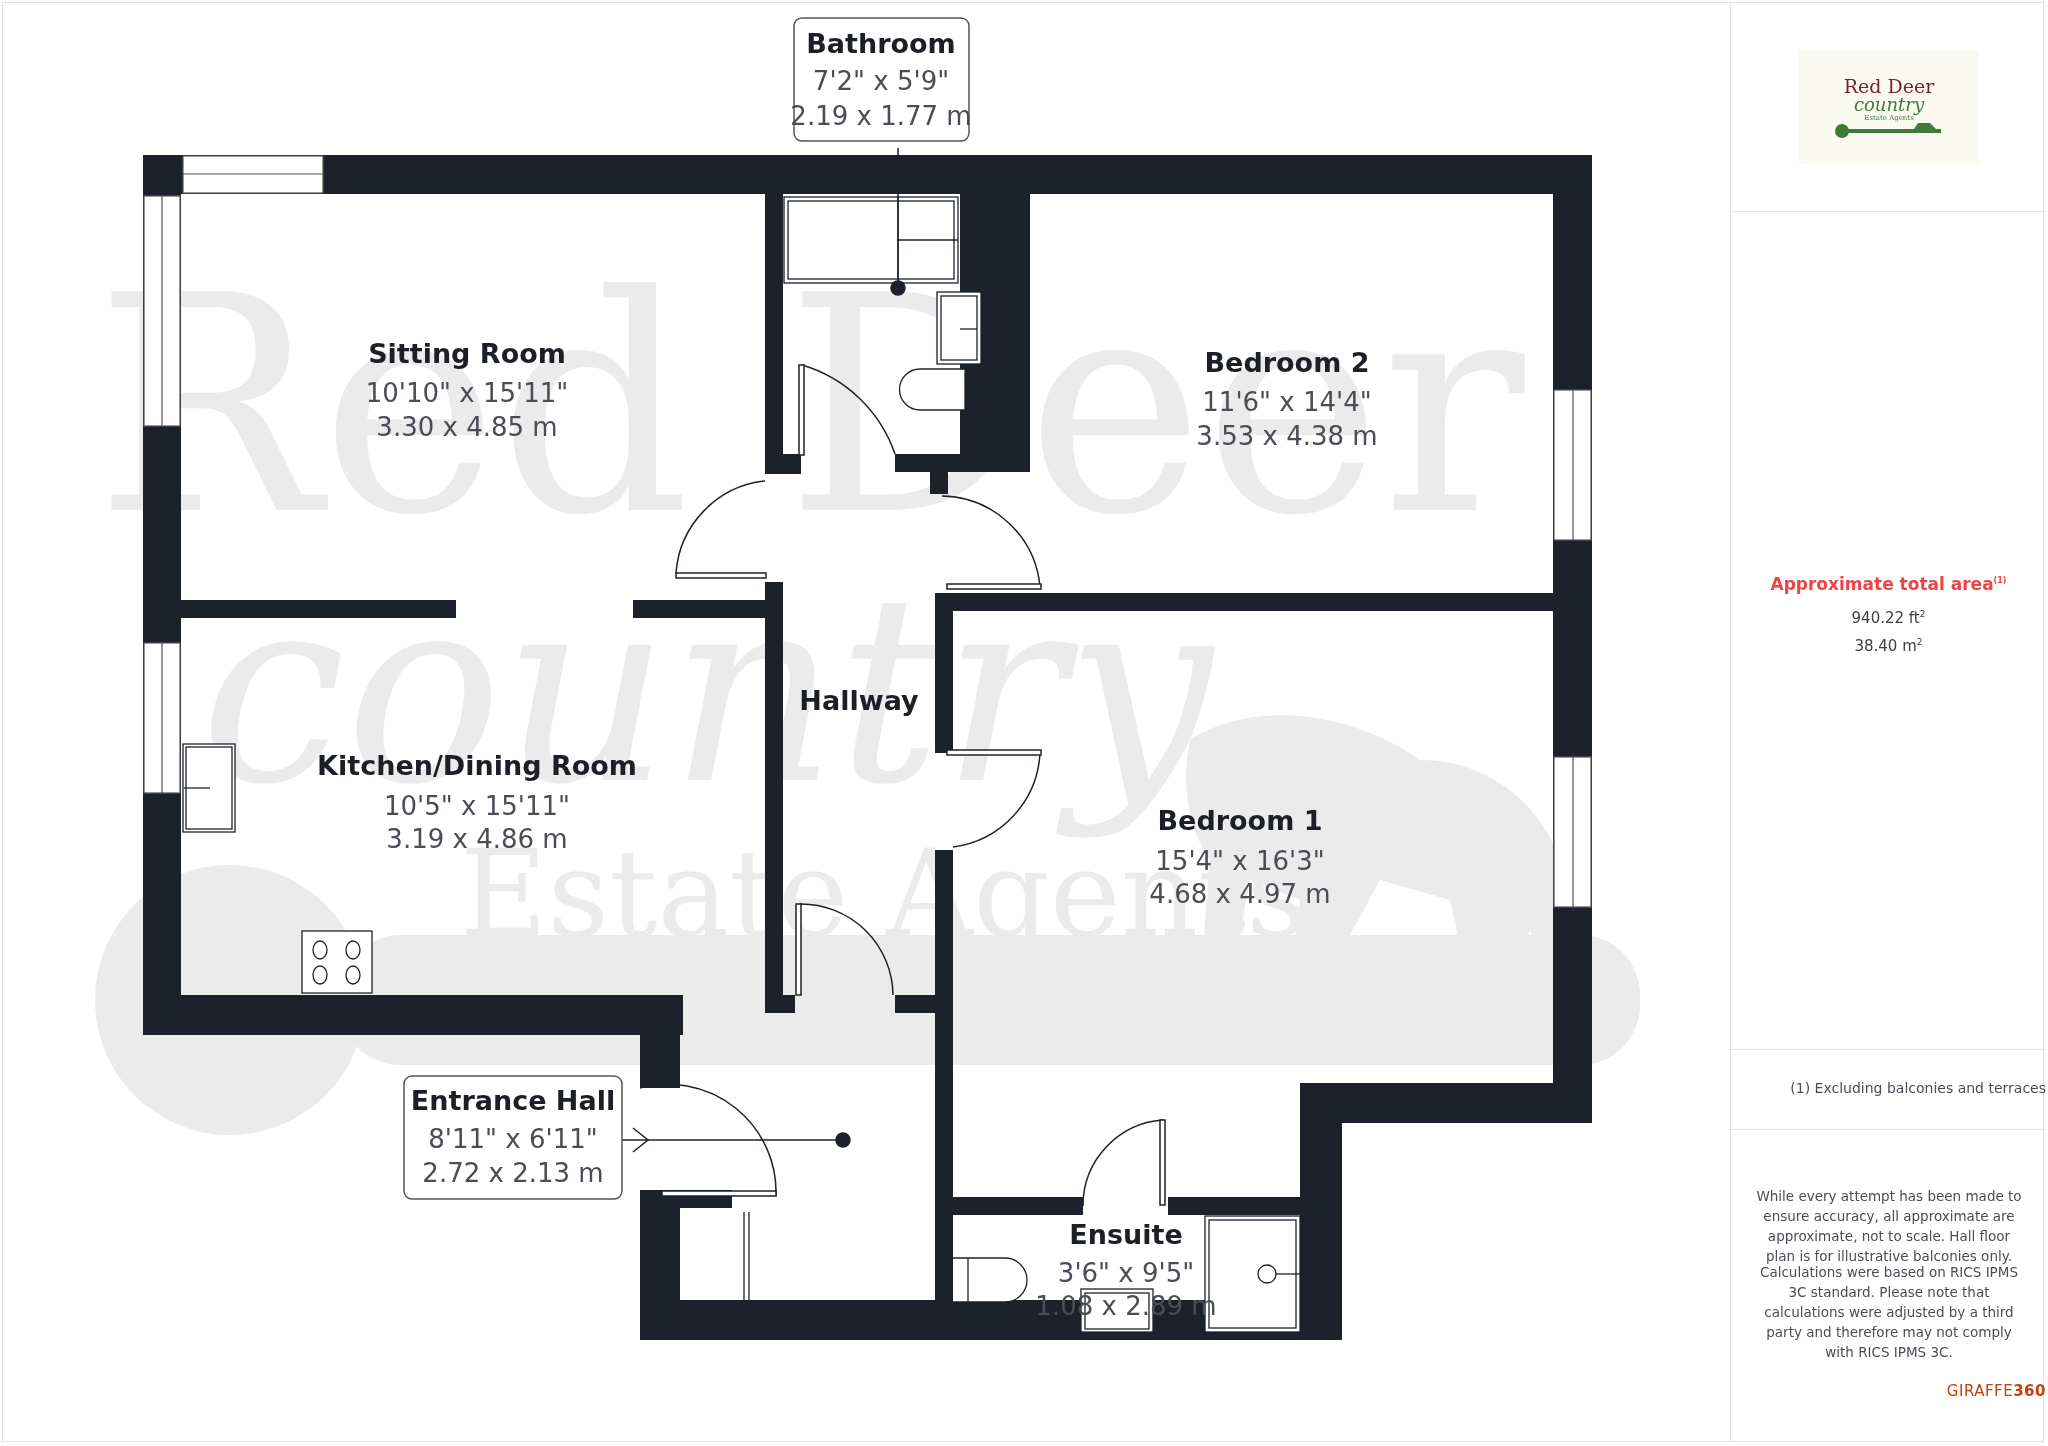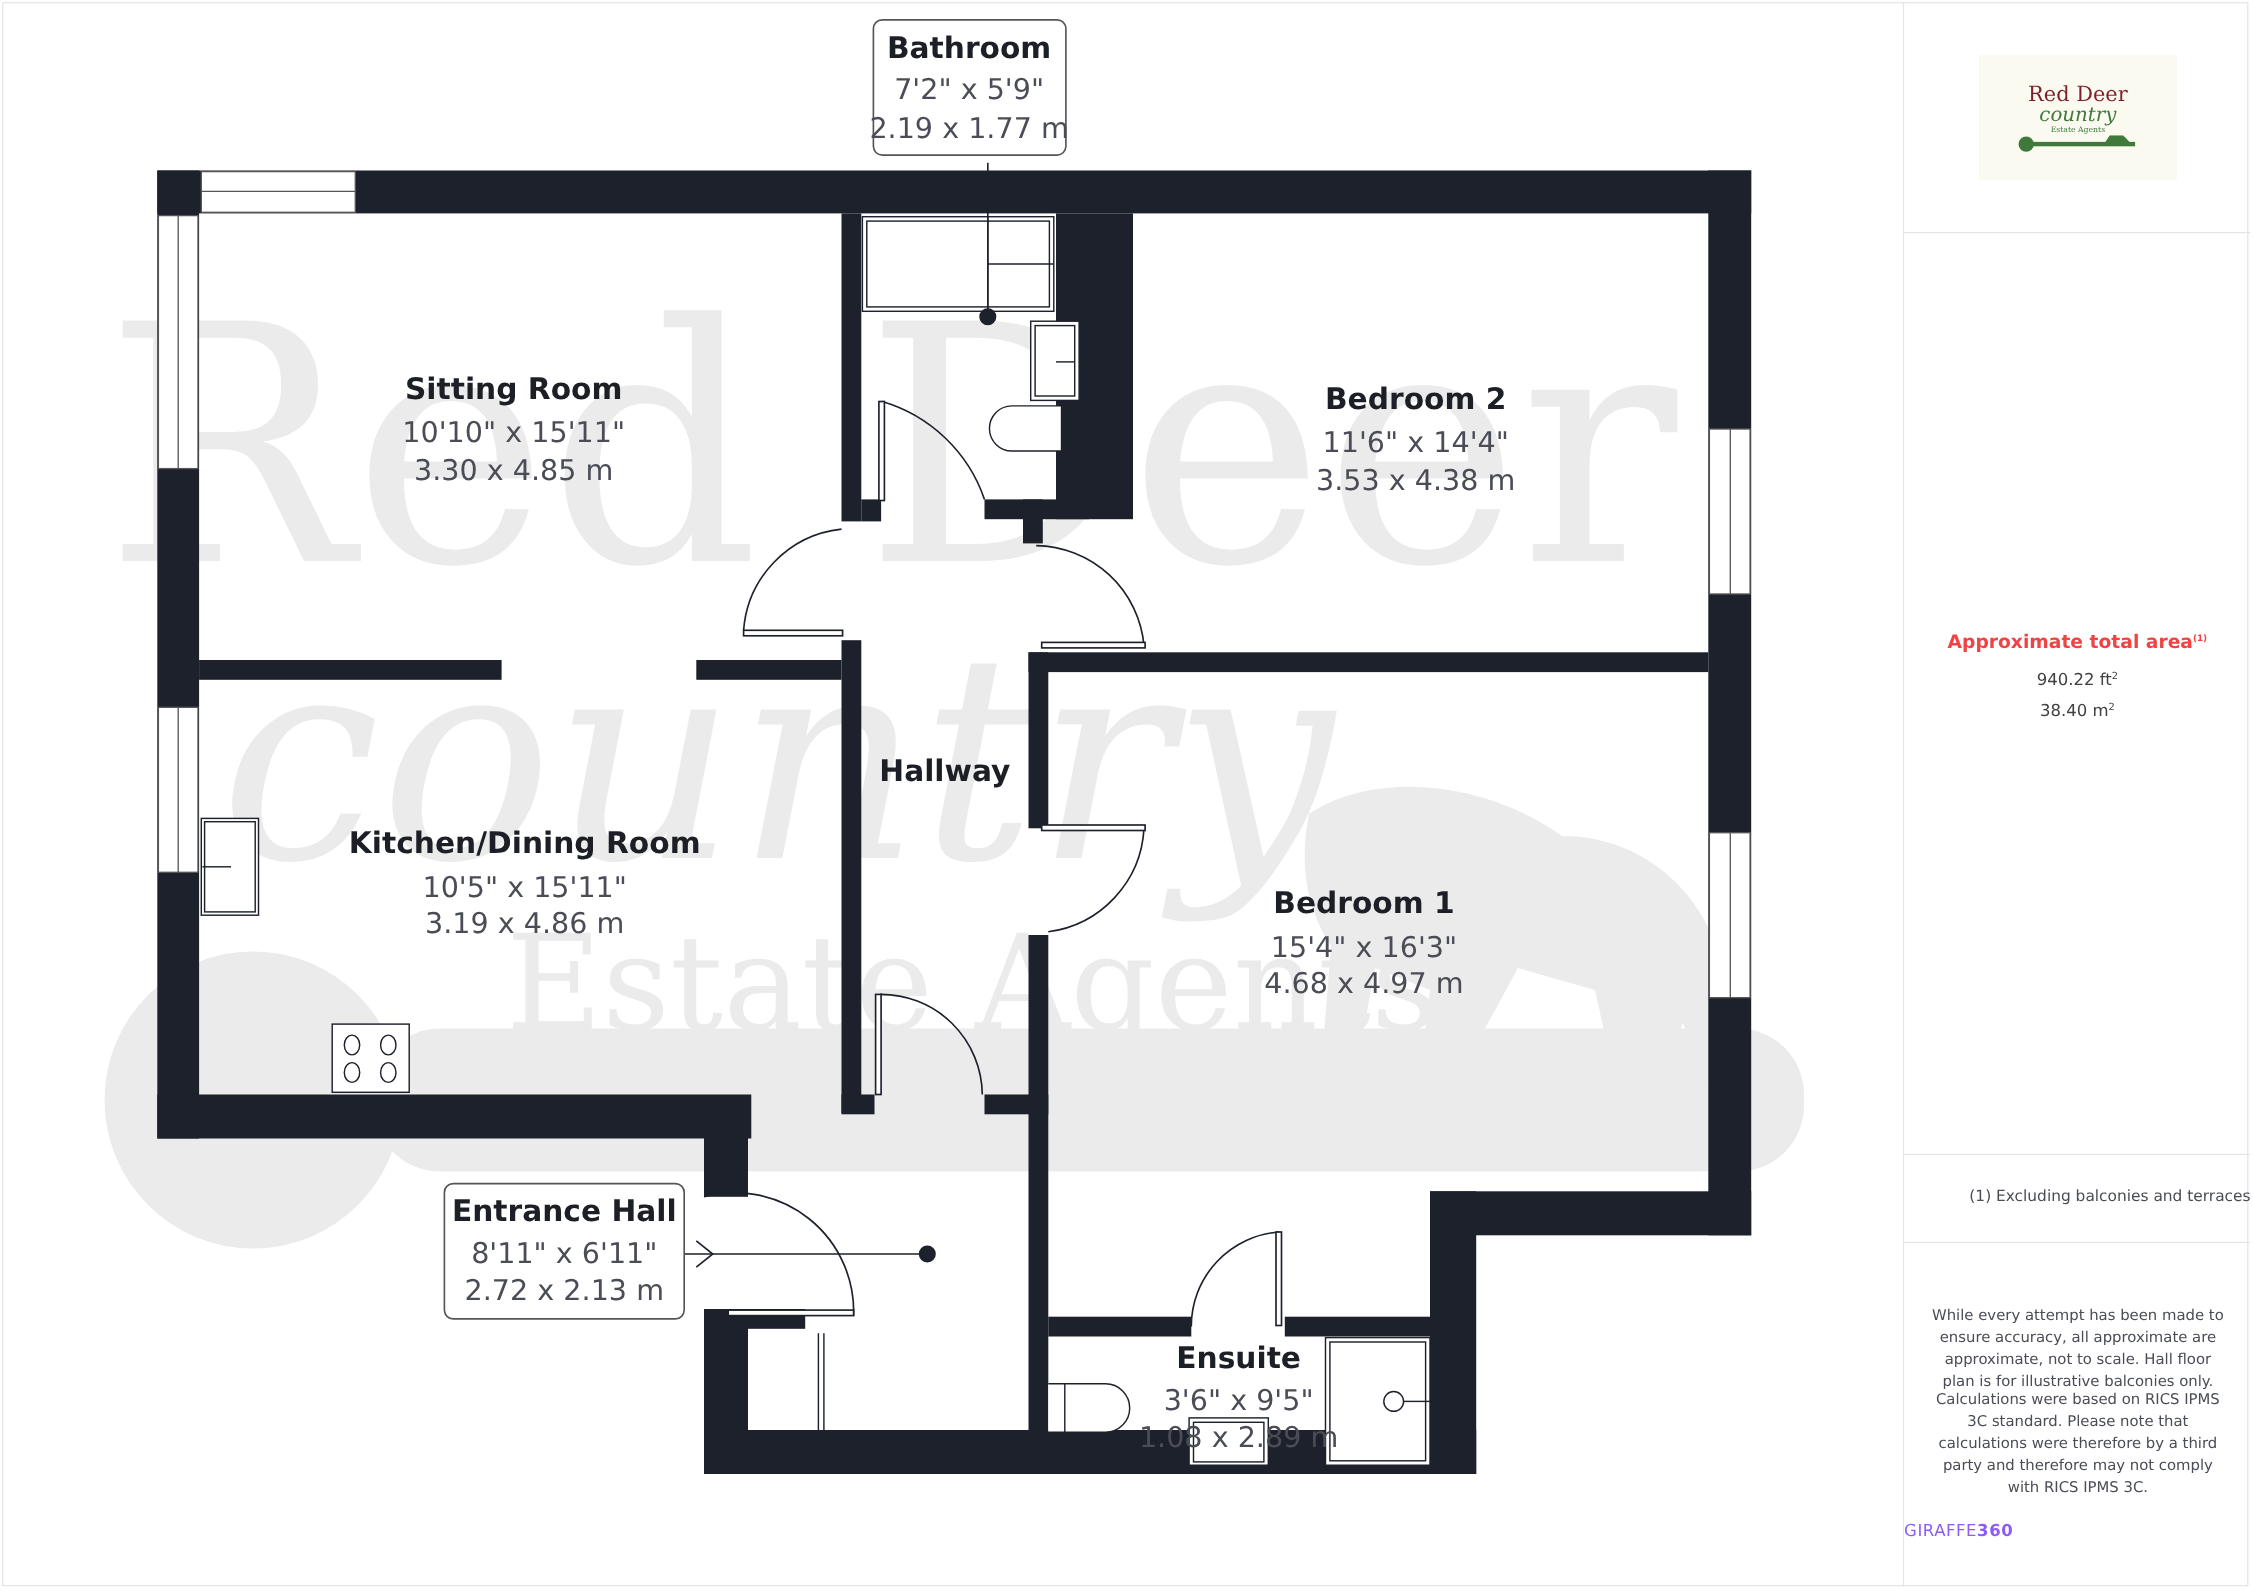--- a/index.html
+++ b/index.html
@@ -11,21 +11,21 @@
   .logo-box { position:absolute; left:68px; top:48px; width:180px; height:114px; background:#fbfaf1; display:flex; flex-direction:column; align-items:center; justify-content:center; }
   .logo-red { font-family:"DejaVu Serif", serif; color:#7b1f2b; font-size:19px; line-height:20px; }
   .logo-green { font-family:"DejaVu Serif", serif; font-style:italic; color:#3f7a3b; font-size:18px; line-height:18px; }
   .logo-small { font-family:"DejaVu Serif", serif; color:#3f7a3b; font-size:7px; line-height:9px; }
   .area-title { position:absolute; left:0; width:100%; top:572px; text-align:center; font-weight:bold; font-size:17px; color:#ef4444; }
   .area-title sup { font-size:8px; }
   .area-val { position:absolute; left:0; width:100%; text-align:center; font-size:15px; color:#404040; }
   .area-val sup { font-size:9px; }
   .foot-note { position:absolute; left:0; width:100%; top:1076px; text-align:right; font-size:14px; color:#4a4d55; }
   .disclaimer { position:absolute; left:20px; width:276px; text-align:center; font-size:13.5px; color:#4a4d55; line-height:20px; }
-  .brand { position:absolute; left:0; width:100%; top:1380px; text-align:left; font-size:15px; color:#8b5cf6; letter-spacing:0.5px; }
+  .brand { position:absolute; left:0; width:100%; top:1380px; text-align:right; font-size:15px; color:#c2410c; letter-spacing:0.5px; }
   .brand b { font-weight:bold; }
   .room-name { font-family:"DejaVu Sans", sans-serif; font-weight:bold; fill:#1c1f26; font-size:27px; }
   .room-dim { font-family:"DejaVu Sans", sans-serif; fill:#4a4d55; font-size:26px; }
   .wm { font-family:"DejaVu Serif", serif; fill:#ebebeb; }
 </style>
 </head>
 <body>
 
 <div class="frame"></div>
 
@@ -240,20 +240,20 @@
   </div>
   <div class="disclaimer" style="top:1184px;">
     <div>While every attempt has been made to</div>
     <div>ensure accuracy, all approximate are</div>
     <div>approximate, not to scale. Hall floor</div>
     <div>plan is for illustrative balconies only.</div>
   </div>
   <div class="disclaimer" style="top:1260px;">
     <div>Calculations were based on RICS IPMS</div>
     <div>3C standard. Please note that</div>
-    <div>calculations were therefore by a third</div>
+    <div>calculations were adjusted by a third</div>
     <div>party and therefore may not comply</div>
     <div>with RICS IPMS 3C.</div>
   </div>
   <div class="brand">
     <span>GIRAFFE</span><b>360</b>
   </div>
 </div>
 
 </body></html>

